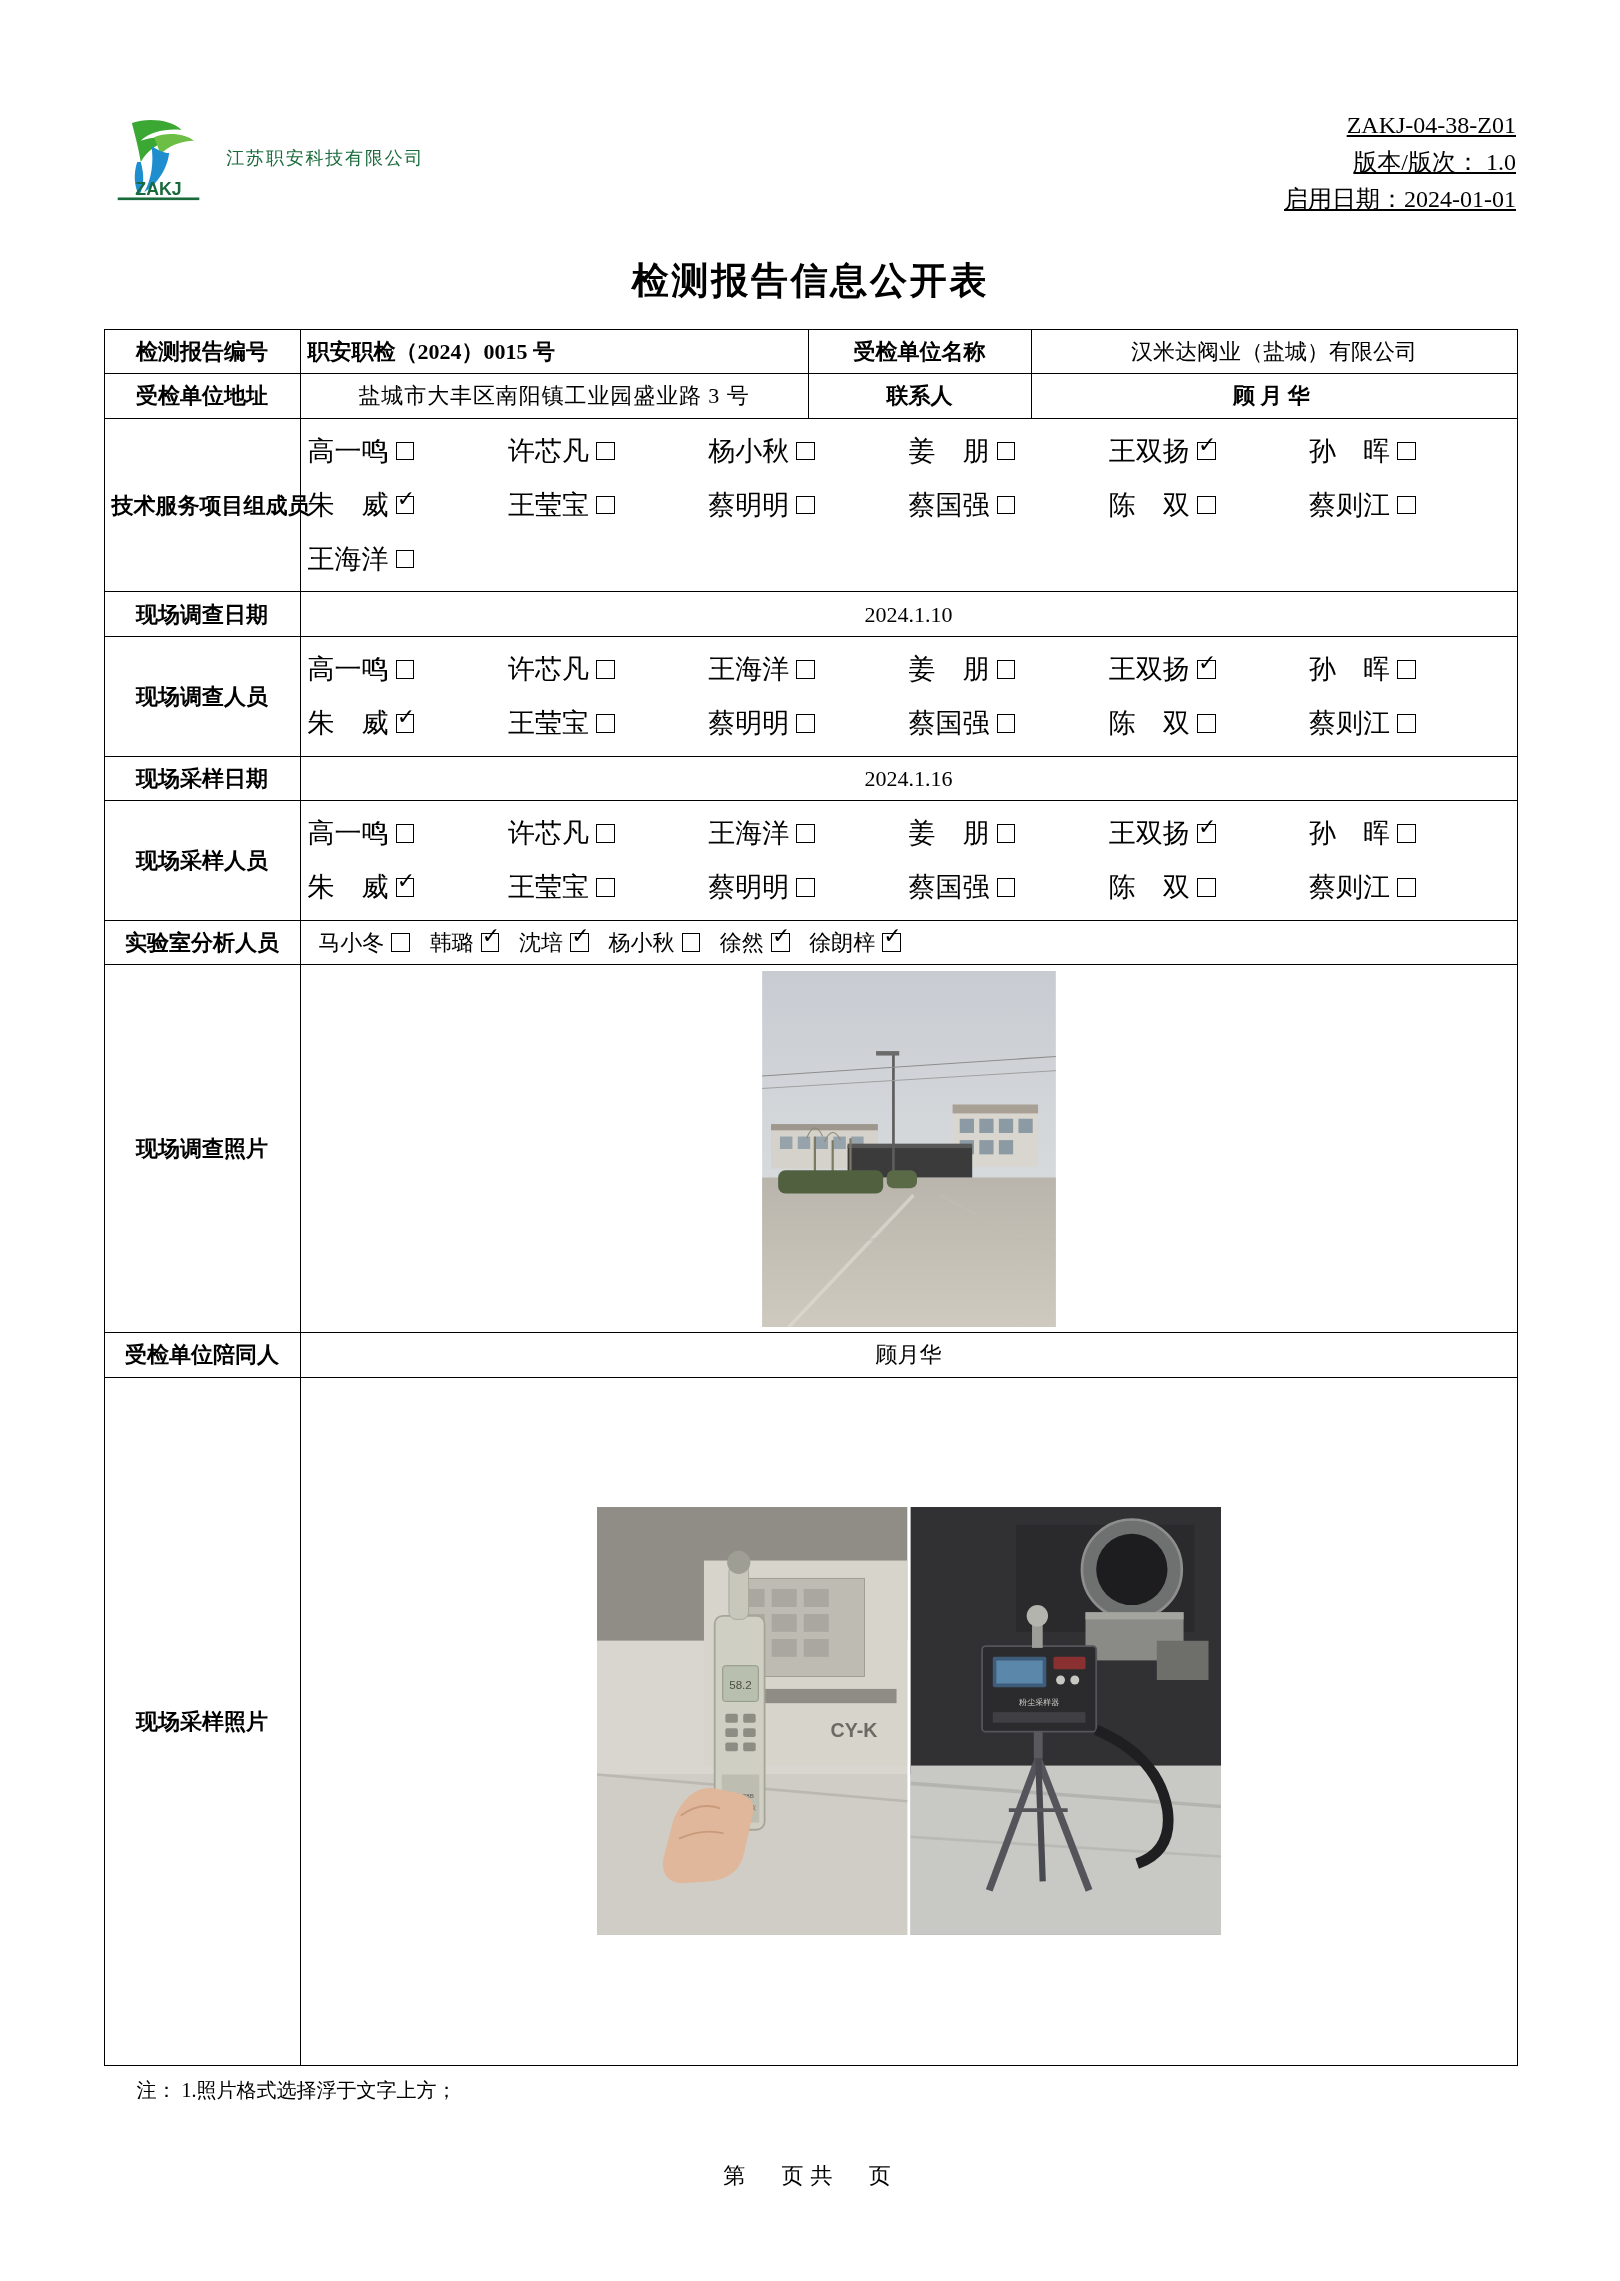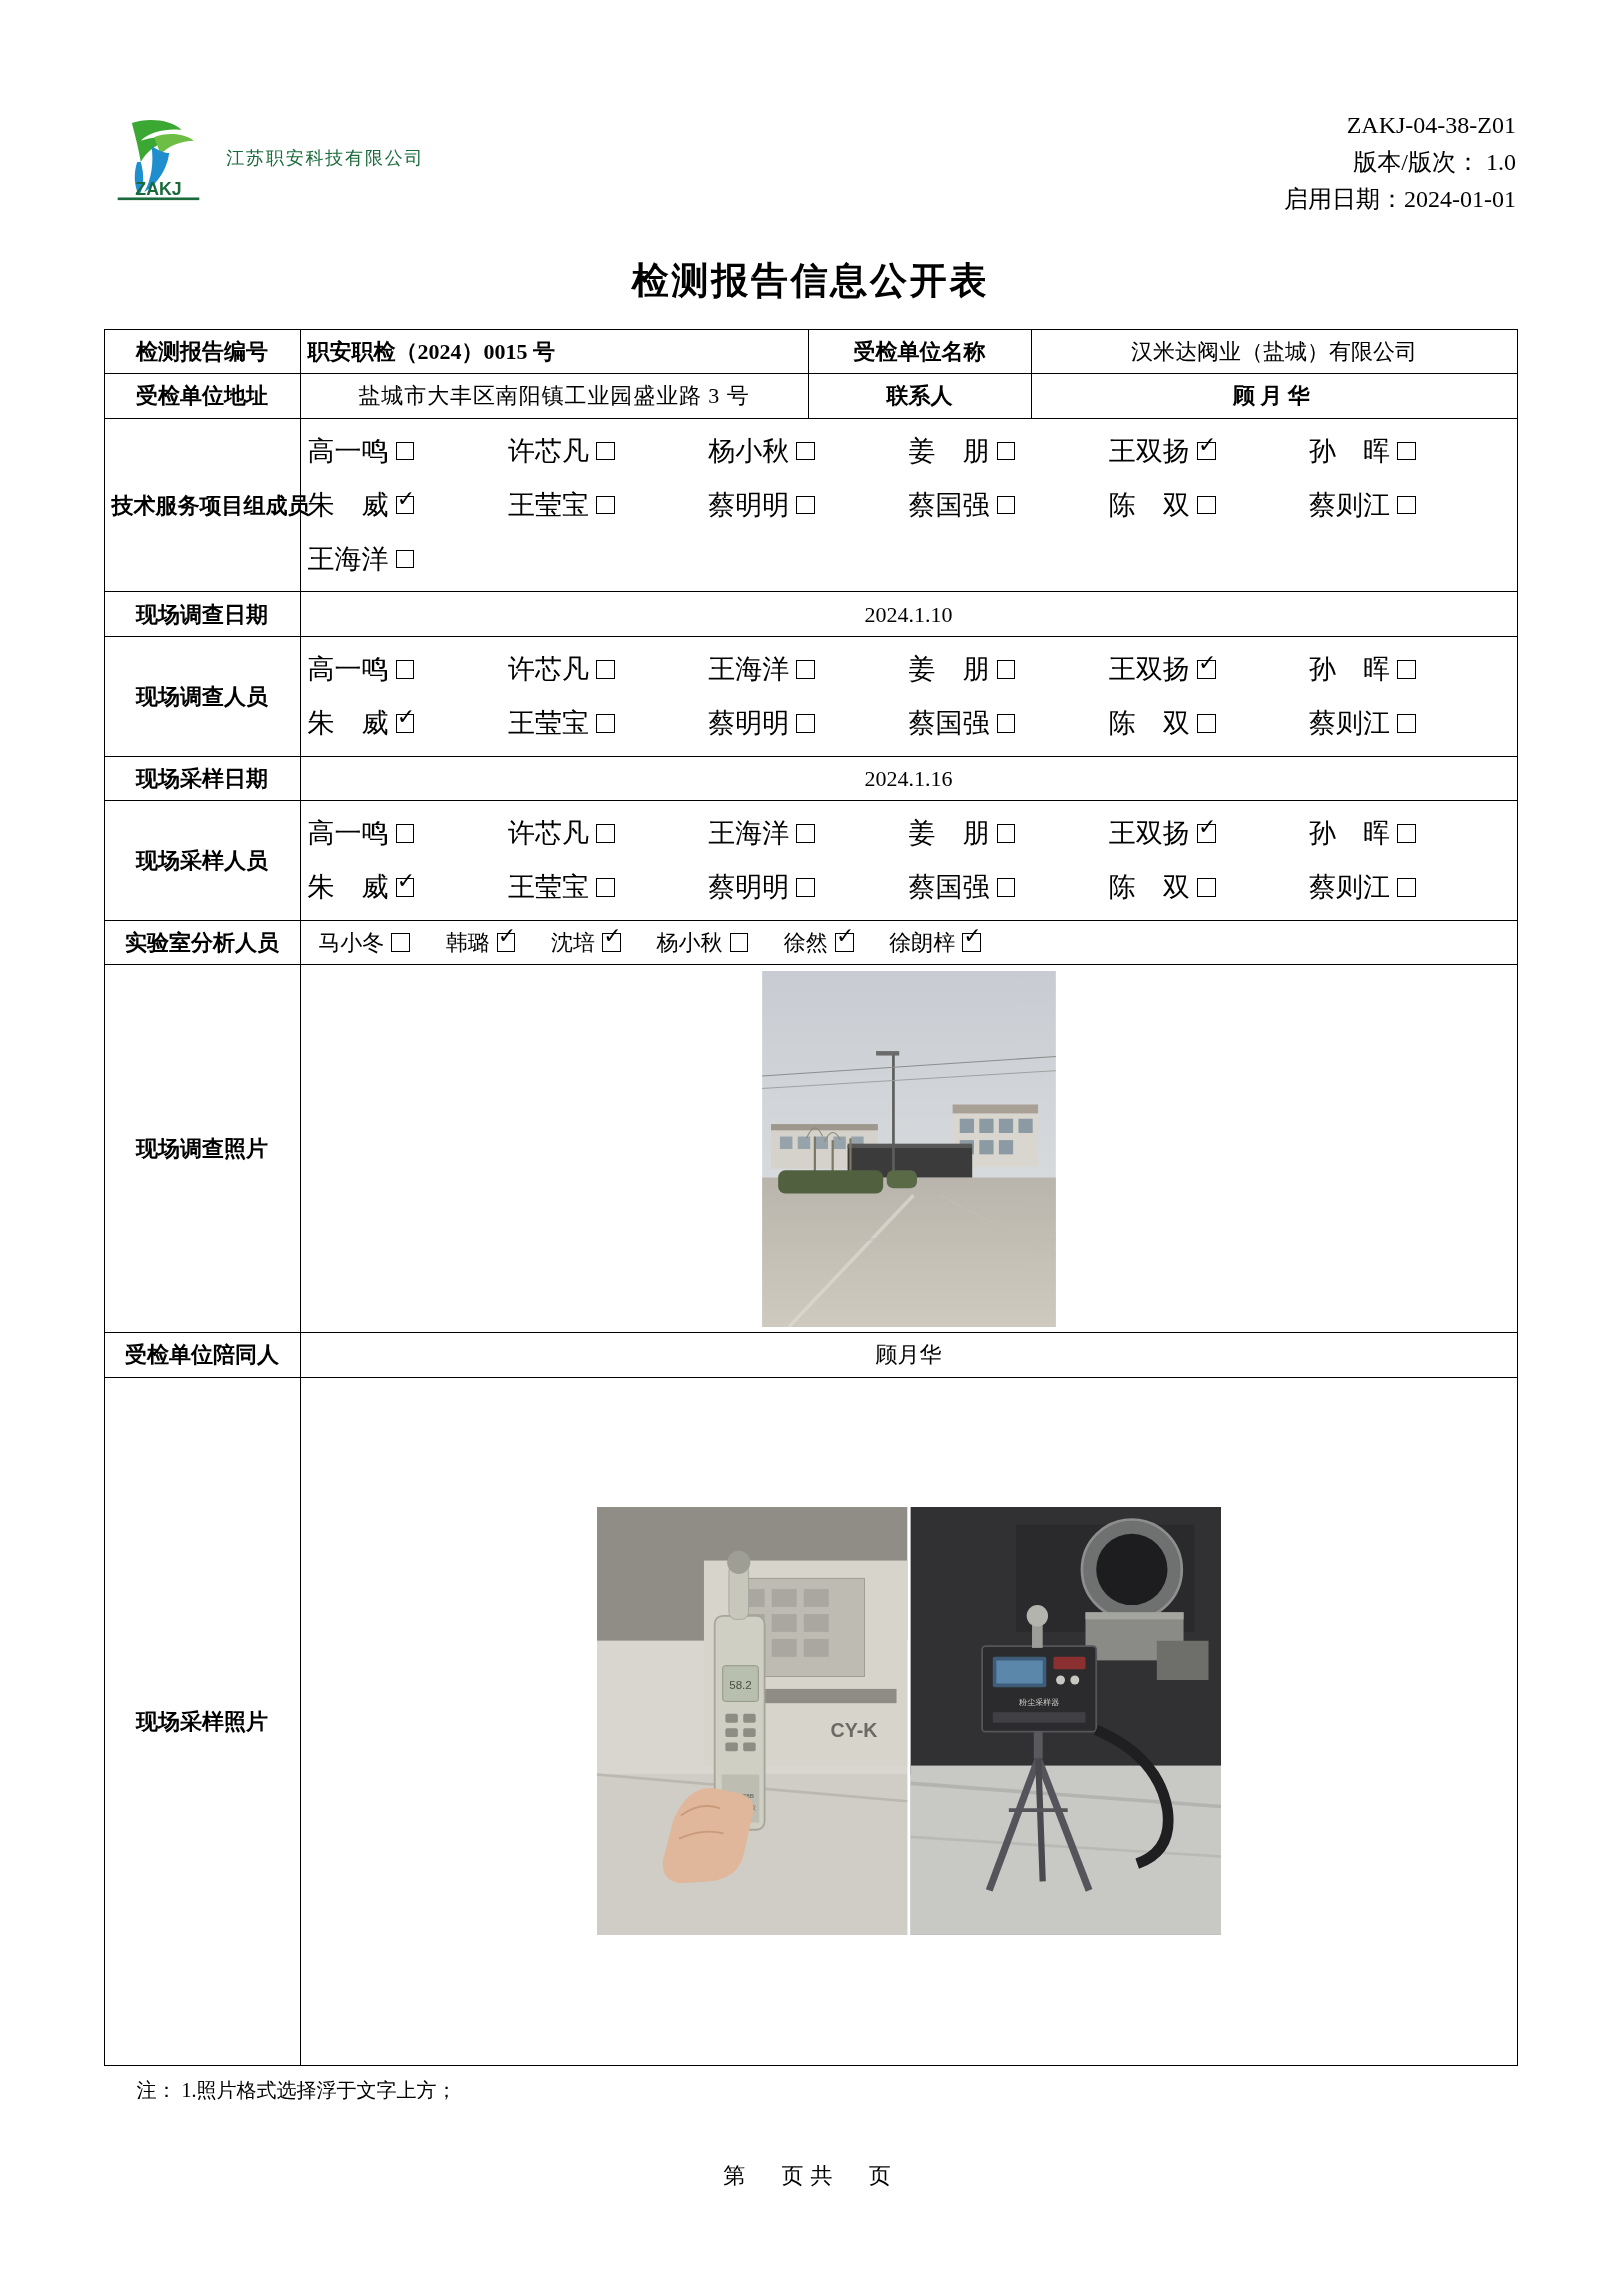--- a/index.html
+++ b/index.html
@@ -48,20 +48,21 @@
     color: #1a6b3c;
     font-family: "Liberation Serif", "DejaVu Serif", serif;
     font-weight: 500;
     white-space: nowrap;
   }
   .header-right {
     text-align: right;
     font-size: 24px;
     line-height: 1.55;
     white-space: nowrap;
+    text-decoration: underline;
   }
 
   
   .doc-title {
     text-align: center;
     font-size: 37px;
     font-weight: bold;
     letter-spacing: 2.7px;
     margin-top: 37px;
     margin-bottom: 23px;
@@ -136,21 +137,21 @@
     position: absolute;
     left: 0px;
     top: -9px;
     font-size: 22px;
     line-height: 1;
     font-family: "DejaVu Sans", sans-serif;
   }
   .lab-row {
     display: flex;
     align-items: center;
-    gap: 16px;
+    gap: 0px;
     padding-left: 10.7px;
     font-size: 22px;
   }
   .lab-item {
     display: flex;
     align-items: center;
     margin-right: 19.6px;
     white-space: nowrap;
   }
 

